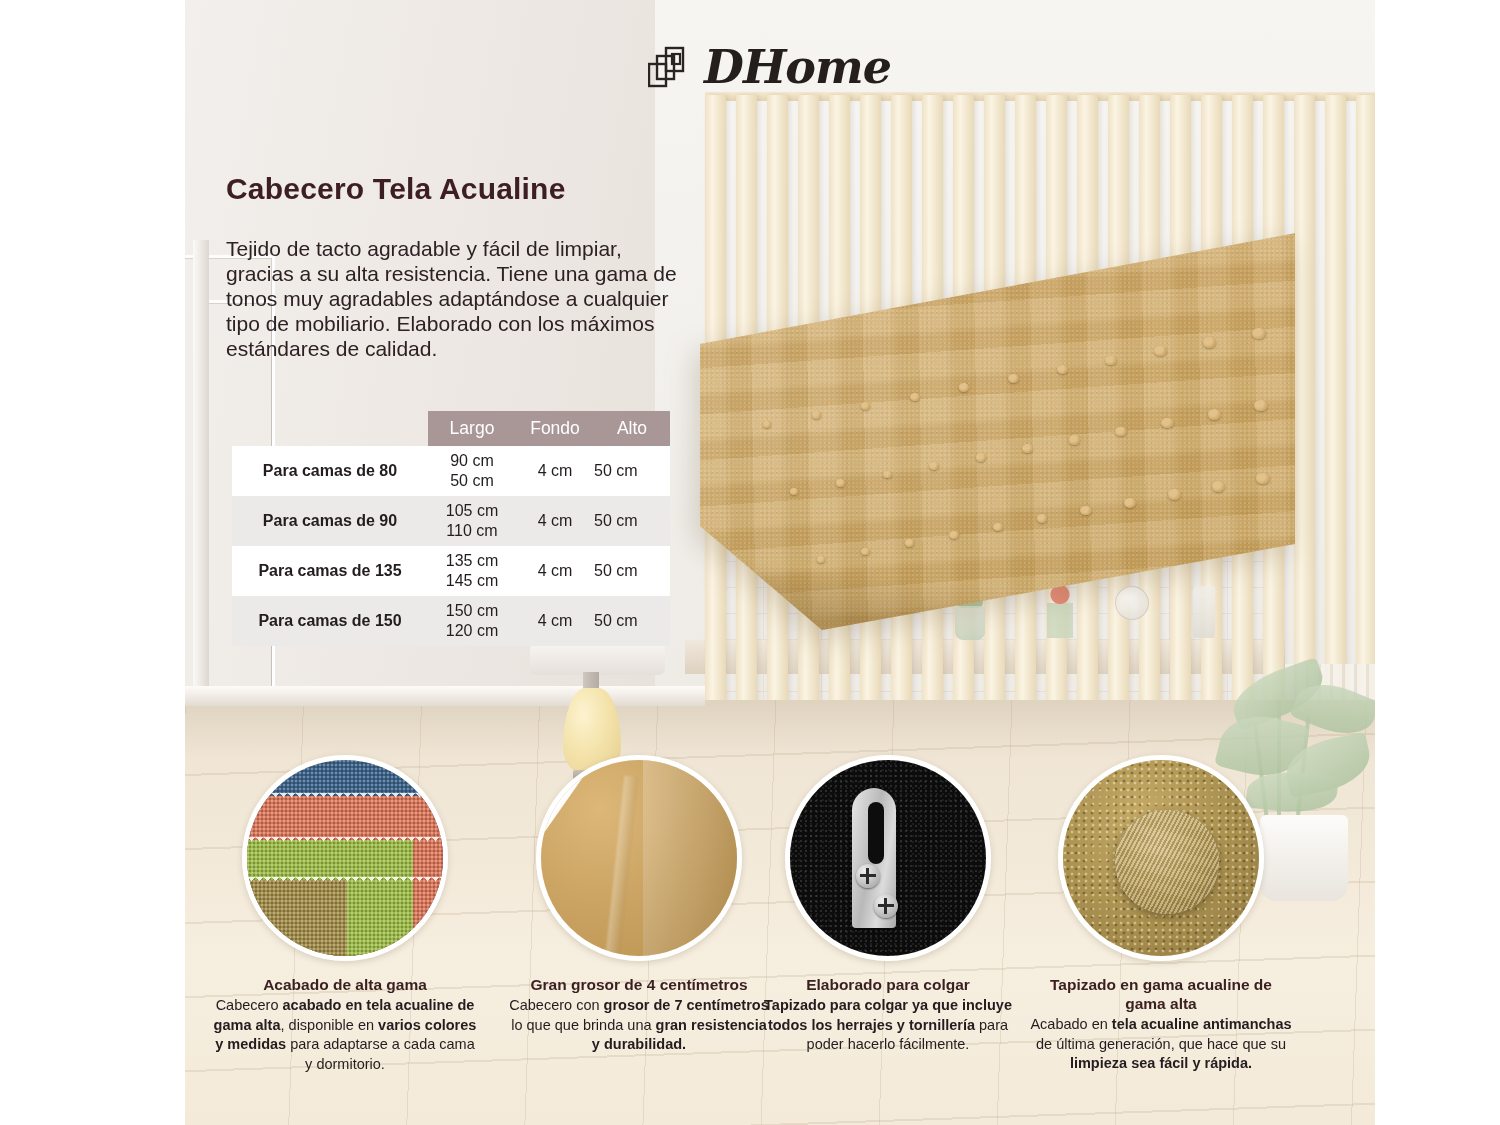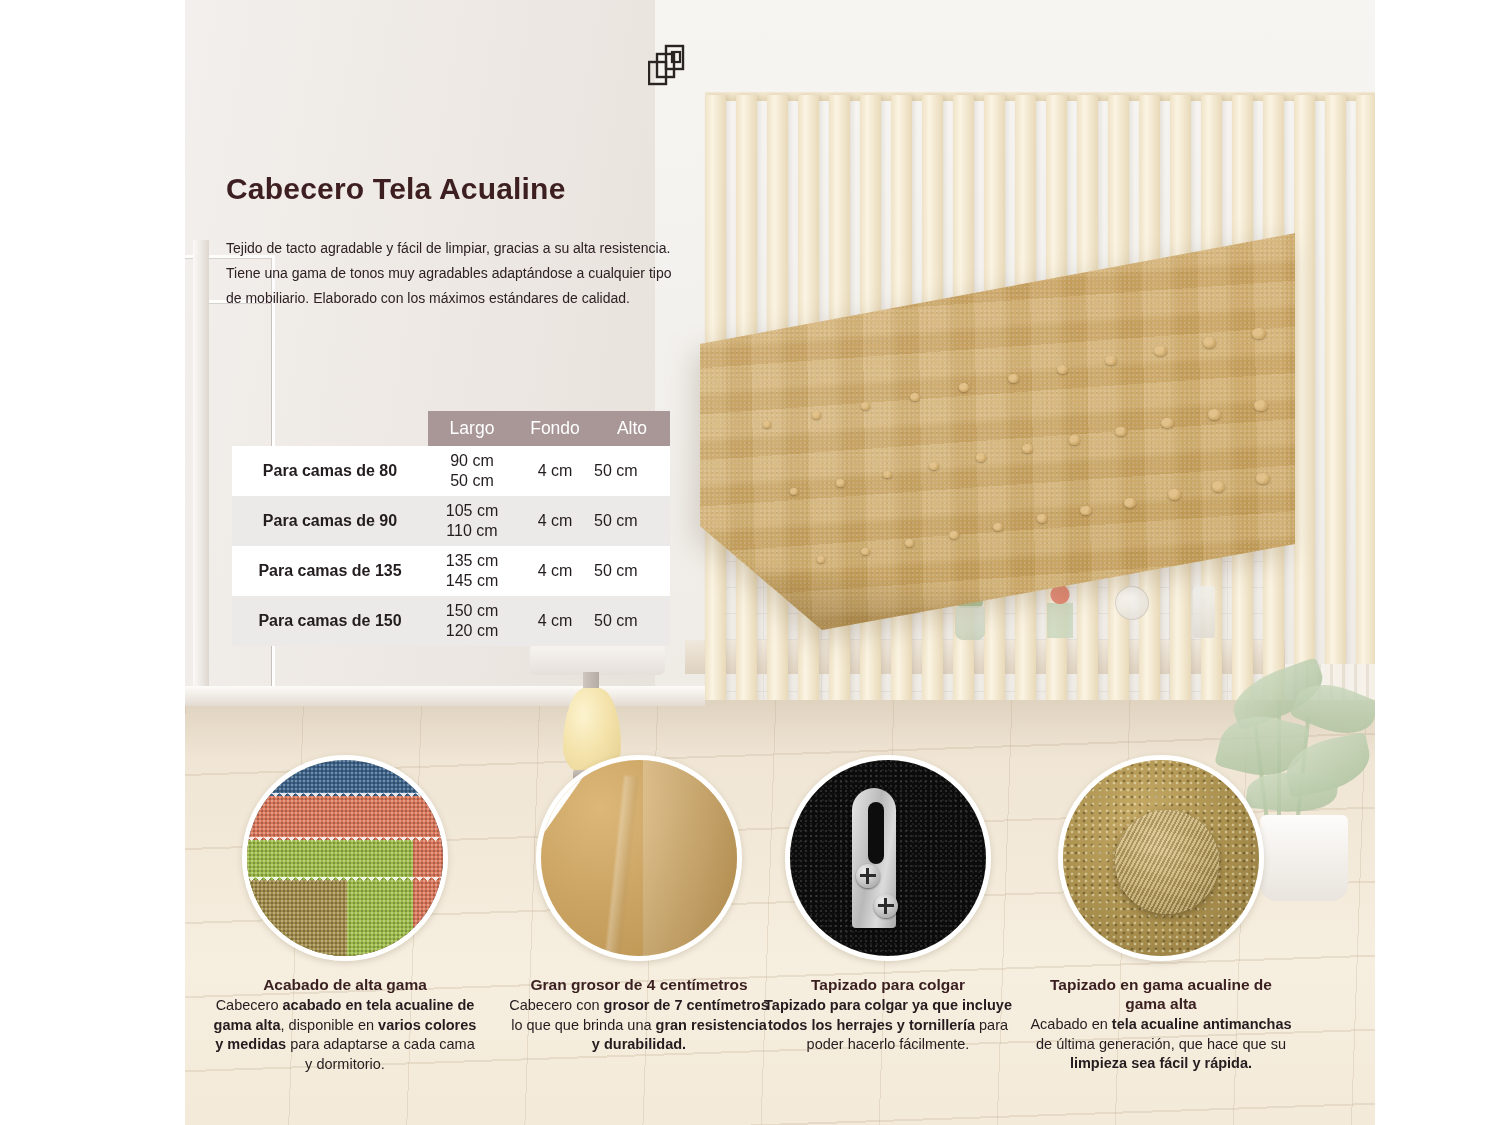--- a/index.html
+++ b/index.html
@@ -200,21 +200,21 @@
     box-shadow:0 1px 2px rgba(90,68,30,.45);
   }
 
   
   #title{
     position:absolute; left:226px; top:172px;
     font-size:30px; font-weight:bold; color:#3d1f21; letter-spacing:.2px;
   }
   #intro{
     position:absolute; left:226px; top:236px; width:462px;
-    font-size:14px; line-height:25px; color:#2d2124;
+    font-size:21px; line-height:25px; color:#2d2124;
   }
 
   
   #sizes{
     position:absolute; left:232px; top:411px; width:438px;
     border-collapse:collapse; font-size:16px; color:#231d1f;
   }
   #sizes th{
     background:#a89796; color:#ffffff; font-size:17.5px; font-weight:normal;
     padding:7px 0; text-align:center;
@@ -451,20 +451,21 @@
       <div class="btn" style="left: 555.982px; top: 242.858px; width: 13.5809px; height: 11.1116px;"></div>
     </div>
 
   <div style="position:absolute;left:648px;top:40px;display:flex;align-items:center;gap:12px;">
     <svg width="44" height="50" viewBox="0 0 44 50">
       <rect x="1" y="22" width="17" height="22" fill="none" stroke="#2a2523" stroke-width="2.4"></rect>
       <rect x="9" y="14" width="17" height="23" fill="none" stroke="#2a2523" stroke-width="2.4"></rect>
       <rect x="18" y="6" width="17" height="23" fill="none" stroke="#2a2523" stroke-width="2.4"></rect>
       <rect x="24" y="12" width="8" height="10" fill="none" stroke="#2a2523" stroke-width="2.2"></rect>
     </svg>
+    <span style="font-family:'DejaVu Serif',serif;font-style:italic;font-weight:bold;font-size:46px;color:#241f1d;letter-spacing:-1px;">DHome</span>
   </div>
 
   <div id="title">Cabecero Tela Acualine</div>
   <div id="intro">Tejido de tacto agradable y fácil de limpiar, gracias a su alta resistencia. Tiene una gama de tonos muy agradables adaptándose a cualquier tipo de mobiliario. Elaborado con los máximos estándares de calidad.</div>
 
   <table id="sizes">
     <thead>
       <tr>
         <th class="corner"></th>
         <th>Largo</th>
@@ -545,21 +546,21 @@
   </div>
 
   <div class="feat f3">
     <div class="circle">
       <div class="blk"></div>
       <div class="plate"></div>
       <div class="slot"></div>
       <div class="screw sc1"></div>
       <div class="screw sc2"></div>
     </div>
-    <div class="f-title">Tapizado para colgar</div>
+    <div class="f-title">Elaborado para colgar</div>
     <div class="f-body"><b>Tapizado para colgar ya que incluye todos los herrajes y tornillería</b> para poder hacerlo fácilmente.</div>
   </div>
 
   <div class="feat f4">
     <div class="circle">
       <div class="fab4">
           <div class="nub"></div>
         </div>
       <div class="btn4">
           <div class="btn4-nub"></div>

